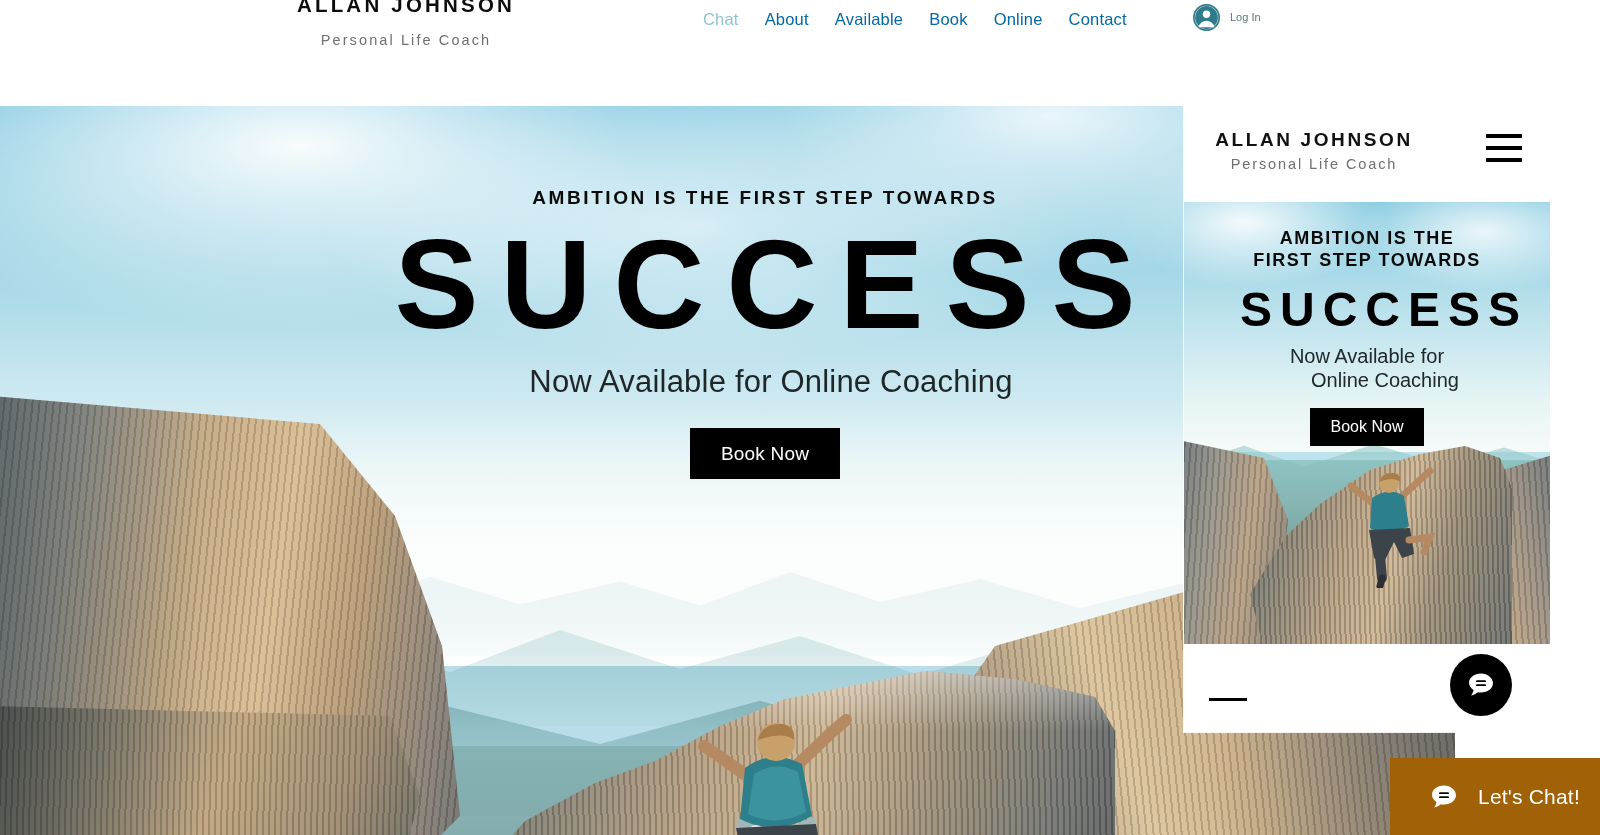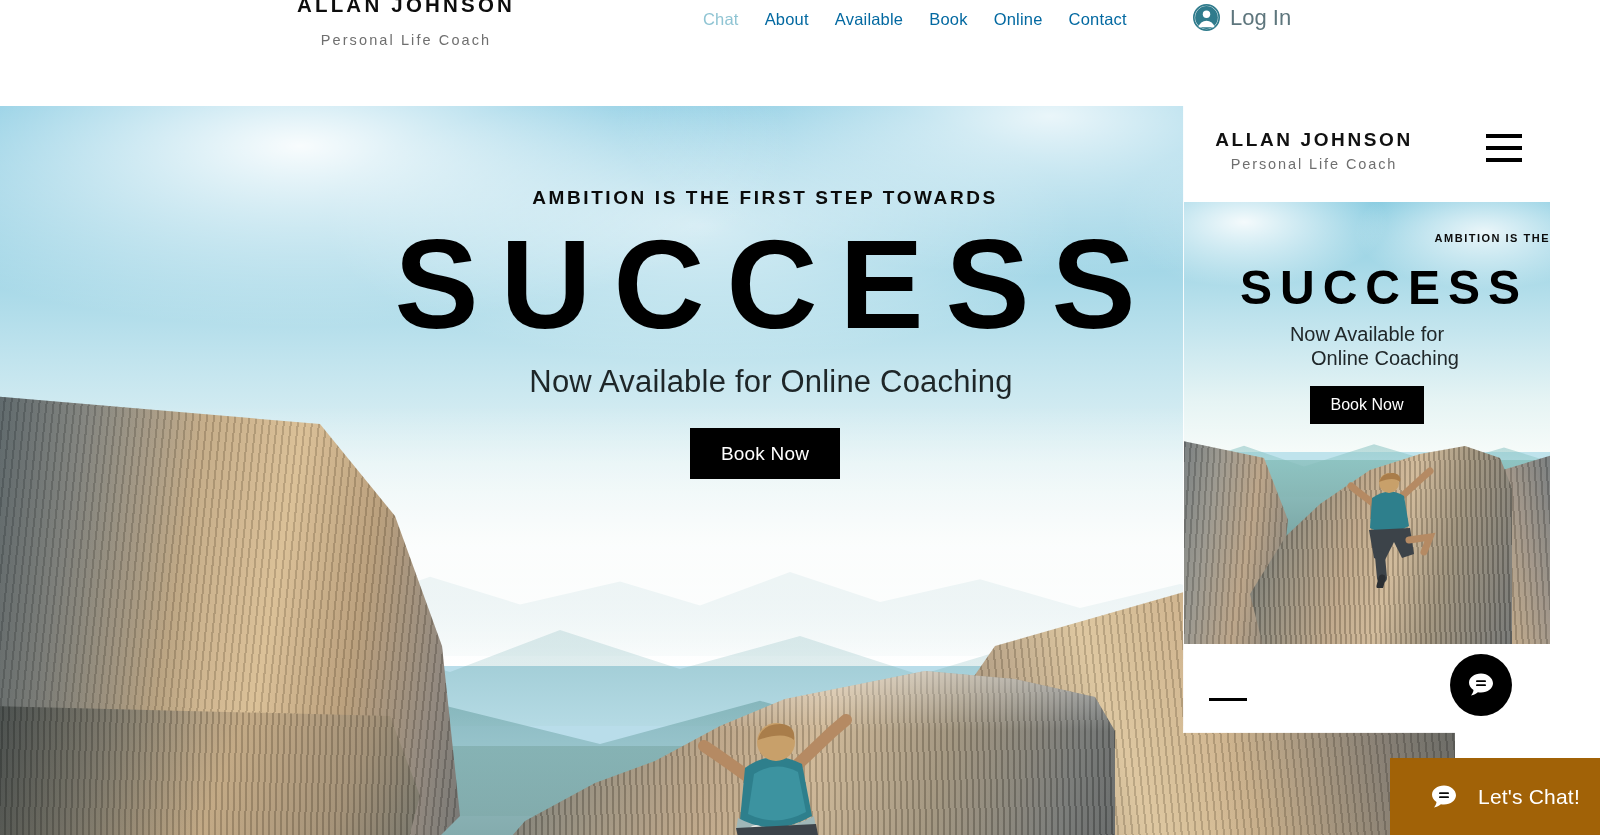--- a/index.html
+++ b/index.html
@@ -41,21 +41,21 @@
     font-size: 16.5px; color: #0369a1; letter-spacing: .2px;
     padding: 0 13px; line-height: 26px; cursor: pointer; white-space: nowrap;
   }
   .nav-item.active { color: #8fc4d3; }
 
   .login-wrap {
     position: absolute; left: 1193px; top: 4px;
     display: flex; align-items: center; gap: 10px; cursor: pointer;
   }
   .avatar-icon { width: 27px; height: 27px; display:block; }
-  .login-label { font-size: 22px; color: #5e767d; line-height: 27px; }
+  .login-label { font-size: 11px; color: #5e767d; line-height: 27px; }
 
   
   .hero {
     position: absolute; left: 0; top: 106px;
     width: 1455px; height: 738px;
     overflow: hidden;
     background: #b9ddea;
   }
   .hero-img { position: absolute; inset: 0; }
 
@@ -237,22 +237,22 @@
       repeating-linear-gradient(88deg, rgba(0,0,0,.18) 0px, rgba(0,0,0,.18) 2px, rgba(255,255,255,.07) 2px, rgba(255,255,255,.07) 5px),
       linear-gradient(104deg, #5a615f 0%, #8b8678 18%, #bca485 40%, #cfb795 55%, #9d9079 72%, #6f716f 100%);
     clip-path: polygon(70px 60px, 120px 26px, 170px 10px, 215px 2px, 250px 14px, 262px 44px, 262px 206px, 14px 206px, 0 150px, 36px 92px);
   }
   .m-climber { position:absolute; left: 160px; top: 256px; width: 98px; height: 130px; }
 
   .m-copy {
     position: absolute; left: 0; top: 0; width: 366px; text-align:center; z-index: 8;
   }
   .m-kicker {
-    margin-top: 26px; font-size: 11px; font-weight: 700; letter-spacing: 1.5px;
-    color: #0b0b0b; line-height: 20px; text-align: right;
+    margin-top: 26px; font-size: 18px; font-weight: 700; letter-spacing: 1.5px;
+    color: #0b0b0b; line-height: 20px;
   }
   .m-headline {
     margin-top: 14px; font-size: 48px; font-weight: 700; letter-spacing: 8px;
     color: #000; line-height: 52px; white-space: nowrap; padding-left: 34px;
   }
   .m-subline {
     margin-top: 8px; font-size: 20px; color:#20282a; line-height: 24px;
   }
   .m-cta {
     display:inline-block; margin-top: 16px; background:#000; color:#fff;
@@ -394,20 +394,21 @@
         <circle cx="45" cy="25" r="10" fill="#c8a06a"></circle>
         <path d="M35 24 Q38 14 50 15 Q58 17 56 24 Q50 18 35 24Z" fill="#a97d4a"></path>
         <path d="M25 72 L66 70 L70 96 L58 100 L50 84 L40 104 L30 100 Z" fill="#3c4349"></path>
         <path d="M65 82 L86 79 L80 94" stroke="#b58a63" stroke-width="7" stroke-linecap="round" fill="none"></path>
         <path d="M36 98 L38 120" stroke="#3c4349" stroke-width="10" stroke-linecap="round" fill="none"></path>
         <path d="M38 120 L36 128" stroke="#2b2f33" stroke-width="7" stroke-linecap="round" fill="none"></path>
       </svg>
 
       <div class="m-copy">
         <div class="m-kicker">AMBITION IS THE</div>
+        <div class="m-kicker" style="margin-top:2px;">FIRST STEP TOWARDS</div>
         <div class="m-headline">SUCCESS</div>
         <div class="m-subline">Now Available for</div>
         <div class="m-subline" style="margin-top:0;padding-left:36px;">Online Coaching</div>
         <button class="m-cta">Book Now</button>
       </div>
     </div>
 
     <div class="m-footer">
       <div class="m-divider"></div>
       <div class="m-chat-fab">

